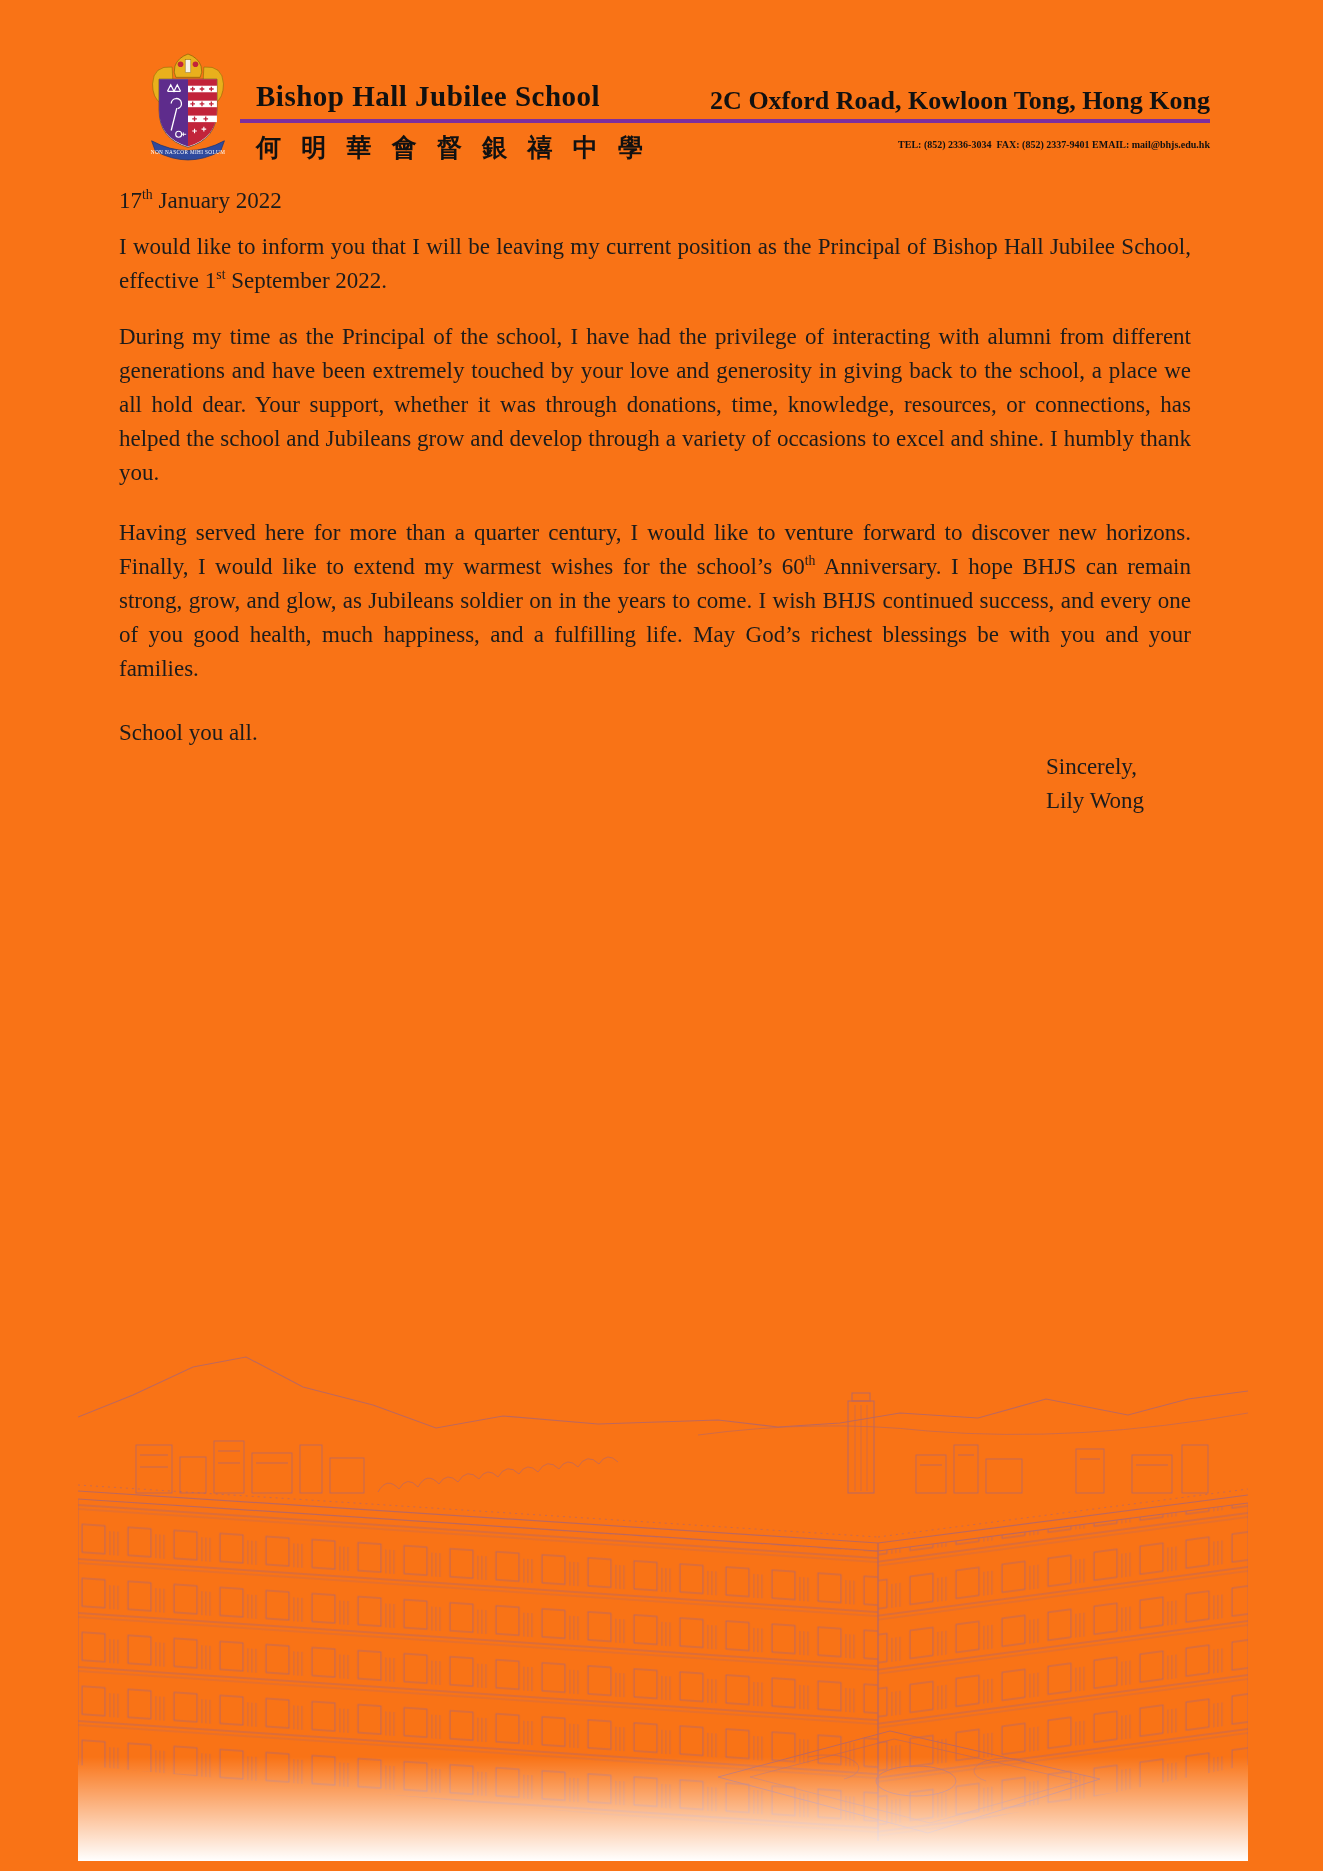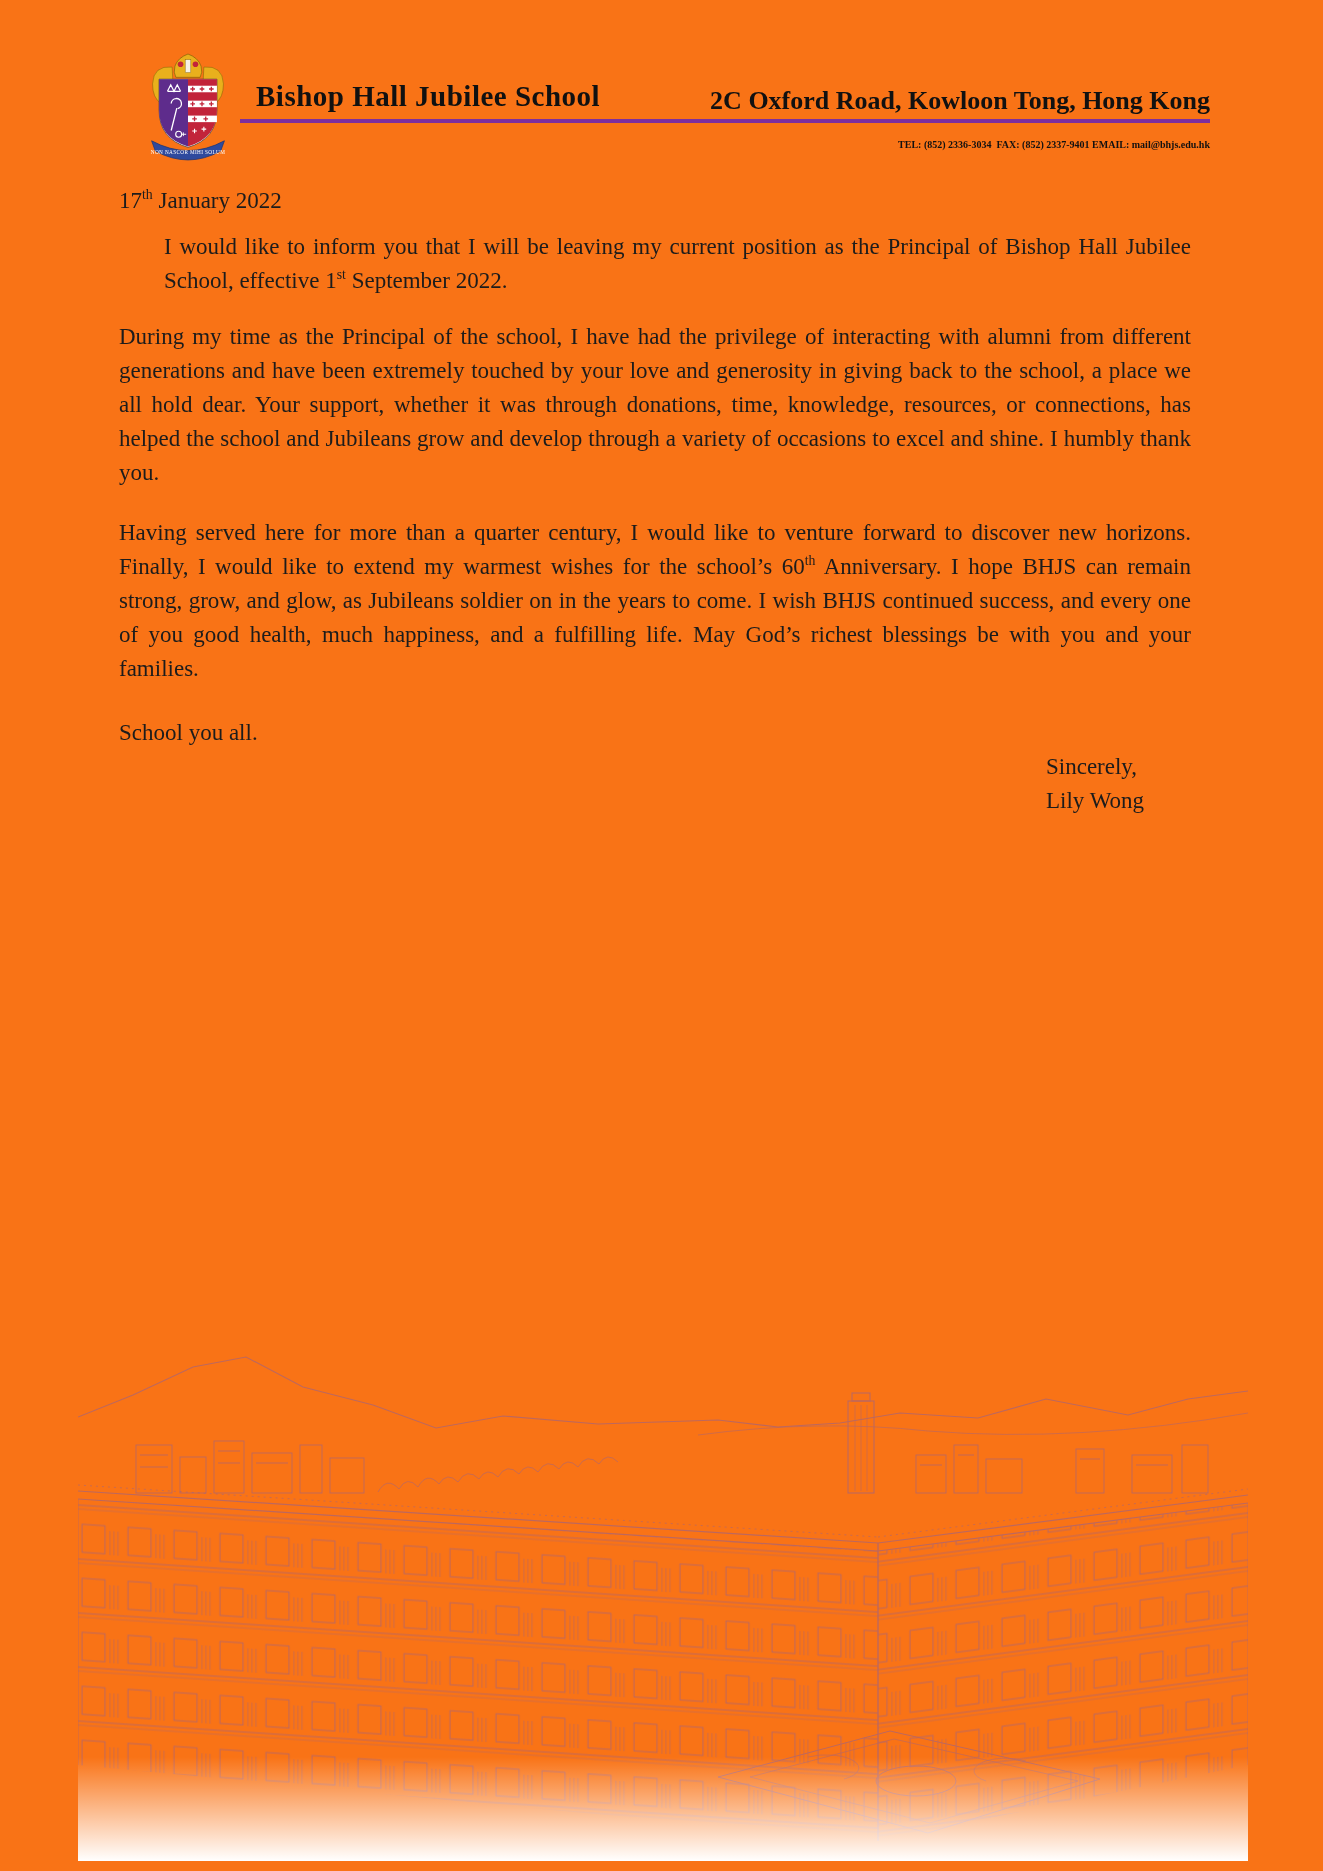--- a/index.html
+++ b/index.html
@@ -33,21 +33,21 @@
 
   
   .letter{
     position:absolute;left:119px;top:186px;width:1072px;
     font-size:23px;line-height:34px;color:#1c1c1c;
   }
   .letter sup{font-size:60%;line-height:0;}
   .date{text-align:left;line-height:30px;}
   .salutation{margin-top:8px;}
   .para{margin:0;text-align:justify;}
-  .para.p1{margin-top:14px;margin-left:45px;}
+  .para.p1{margin-top:14px;}
   .para.p2{margin-top:22px;}
   .para.p3{margin-top:26px;}
   .closing{margin:30px 0 0 0;}
   .signblock{margin-left:927px;line-height:34px;}
 
   
   .watermark{position:absolute;left:78px;top:1295px;width:1170px;height:566px;}
 </style>
 </head>
 <body>
@@ -80,20 +80,21 @@
     <path d="M27,55 a5.5,5.5 0 1 1 7,5.5 M33,60 L27,84" stroke="#ffffff" stroke-width="1.4" fill="none"></path>
     <circle cx="35" cy="88" r="3.2" stroke="#ffffff" stroke-width="1.2" fill="none"></circle>
     <path d="M38,88 h5 M40,86 v4" stroke="#ffffff" stroke-width="1" fill="none"></path>
 
     <path d="M6,95 Q45,116 84,95 L80,106 Q45,125 10,106 Z" fill="#2E4A9E" stroke="#1d3573" stroke-width="0.8"></path>
     <text x="45" y="109" text-anchor="middle" font-size="5.6" fill="#ffffff" letter-spacing="0.4" font-family="Liberation Serif, serif">NON NASCOR MIHI SOLUM</text>
   </svg>
 
   <div class="school-en">Bishop Hall Jubilee School</div>
   <div class="rule"></div>
+  <div class="school-zh">何 明 華 會 督 銀 禧 中 學</div>
   <div class="address">2C Oxford Road, Kowloon Tong, Hong Kong</div>
   <div class="contact">TEL: (852) 2336-3034  FAX: (852) 2337-9401 EMAIL: mail@bhjs.edu.hk</div>
 
   <main class="letter">
     <div class="date"><span>17</span><sup>th</sup><span> January 2022</span></div>
     <p class="para p1"><span>I would like to inform you that I will be leaving my current position as the Principal of Bishop Hall Jubilee School, effective 1</span><sup>st</sup><span> September 2022.</span></p>
     <p class="para p2"><span>During my time as the Principal of the school, I have had the privilege of interacting with alumni from different generations and have been extremely touched by your love and generosity in giving back to the school, a place we all hold dear. Your support, whether it was through donations, time, knowledge, resources, or connections, has helped the school and Jubileans grow and develop through a variety of occasions to excel and shine. I humbly thank you.</span></p>
     <p class="para p3"><span>Having served here for more than a quarter century, I would like to venture forward to discover new horizons. Finally, I would like to extend my warmest wishes for the school’s 60</span><sup>th</sup><span> Anniversary. I hope BHJS can remain strong, grow, and glow, as Jubileans soldier on in the years to come. I wish BHJS continued success, and every one of you good health, much happiness, and a fulfilling life. May God’s richest blessings be with you and your families.</span></p>
     <p class="closing">School you all.</p>
     <div class="signblock">

